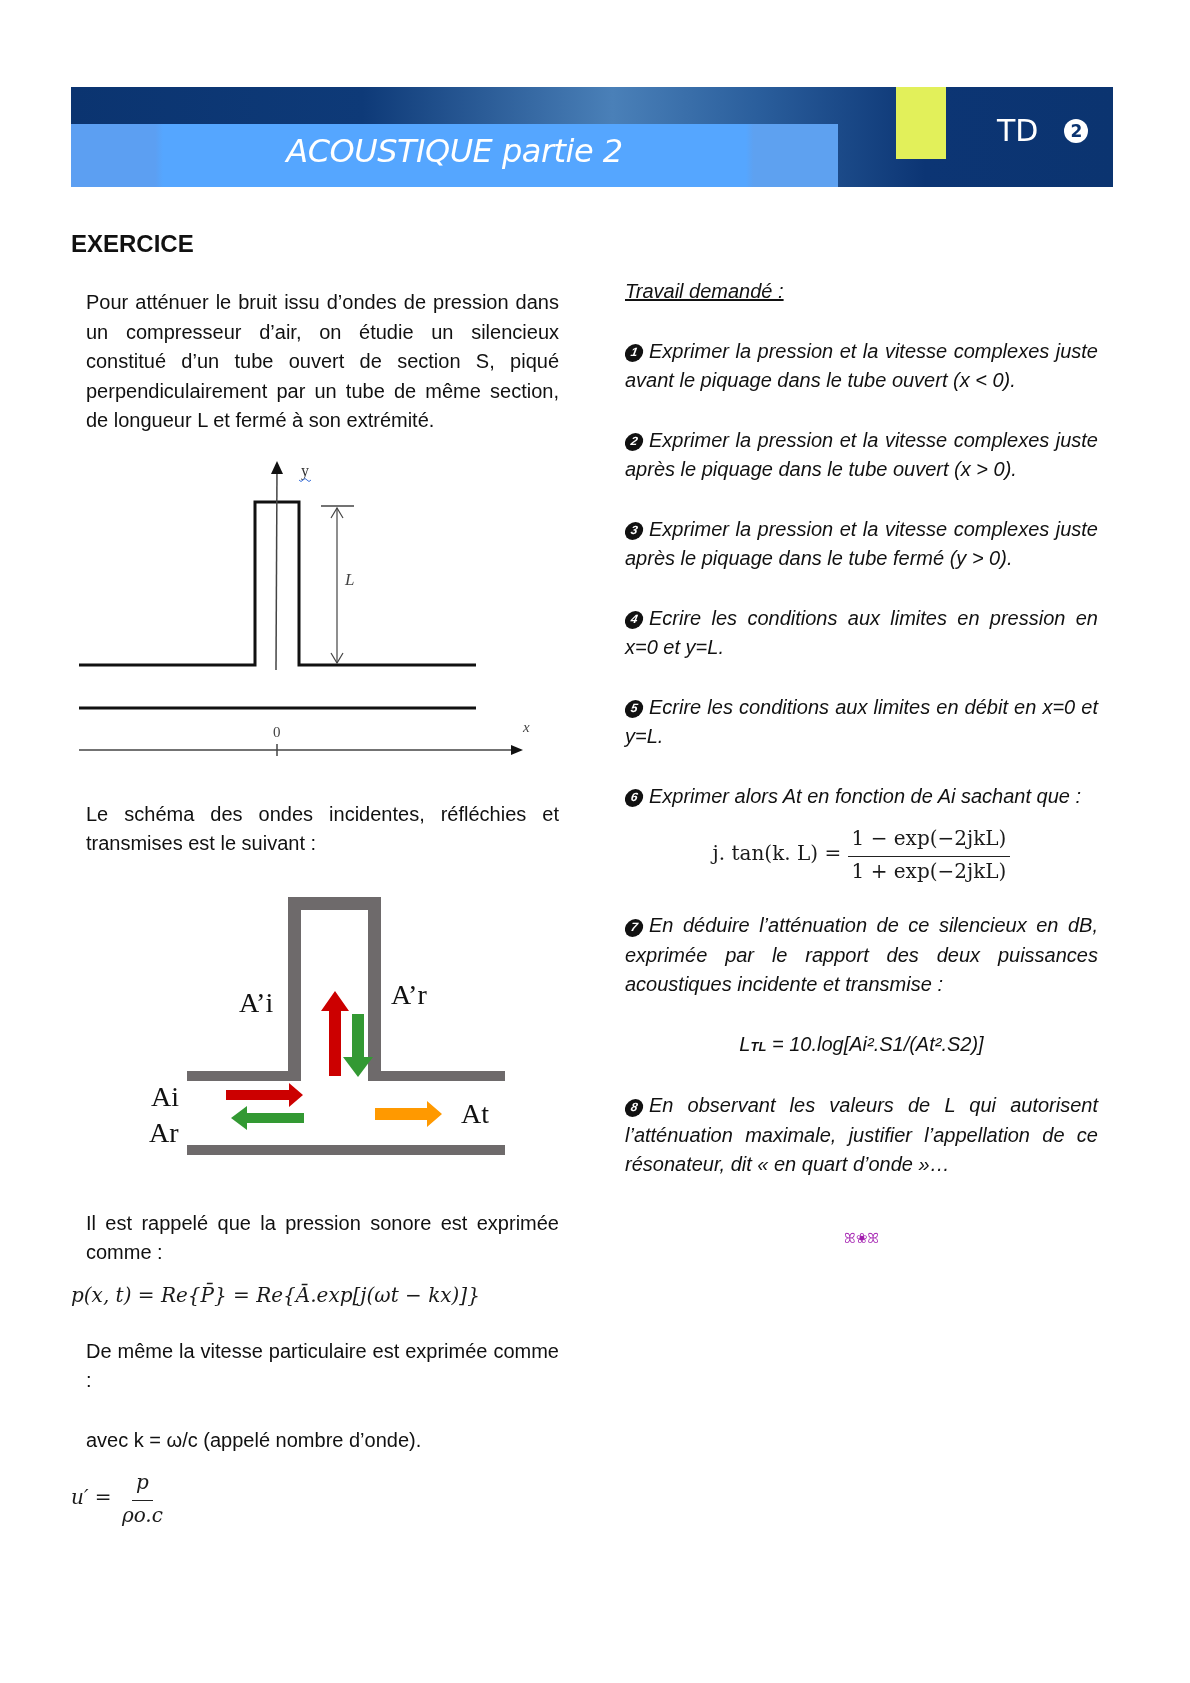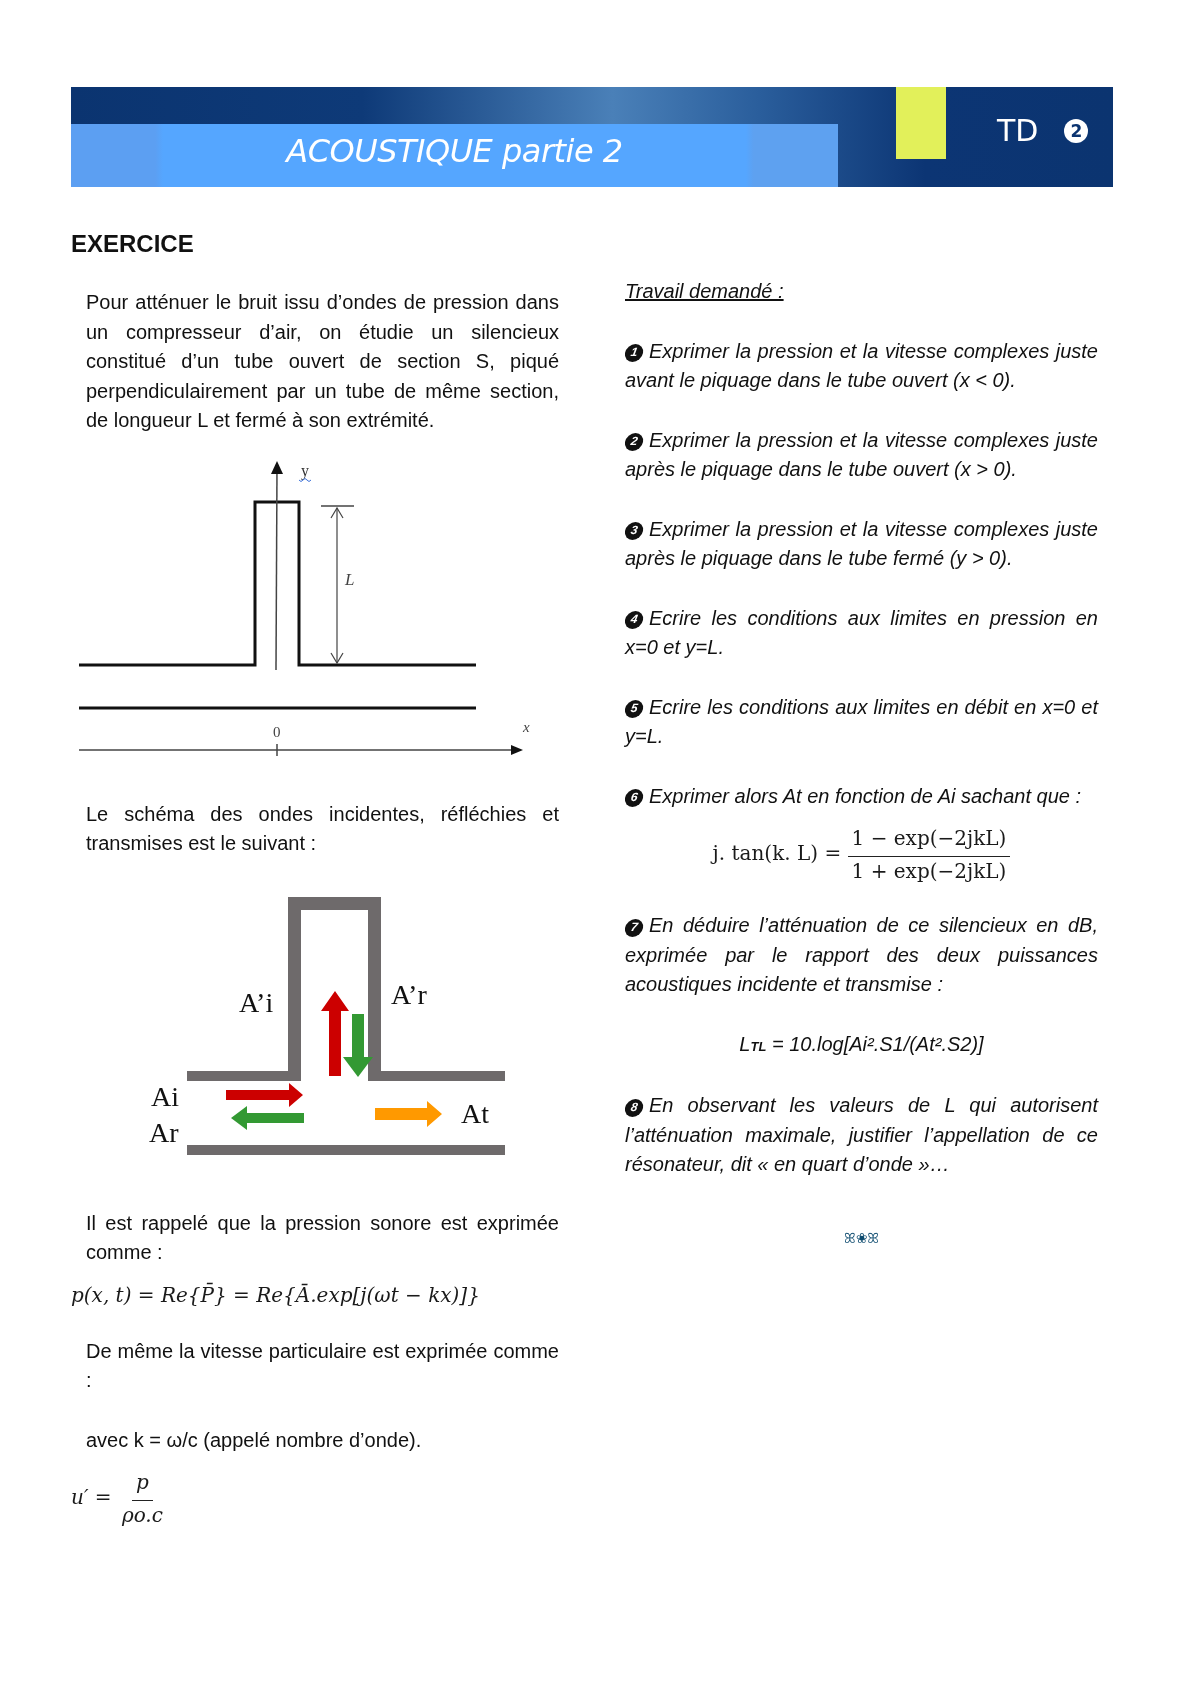--- a/index.html
+++ b/index.html
@@ -159,14 +159,14 @@
   </p>
 
   <p class="p it center" style="margin-top:30px;">
     <span>L</span><span style="font-size:13px;font-weight:bold;">TL</span><span> = 10.log[Ai².S1/(At².S2)]</span>
   </p>
 
   <p class="p it last-left" style="margin-top:30px;">
     <span class="marker">8</span><span>En observant les valeurs de L qui autorisent l’atténuation maximale, justifier l’appellation de ce résonateur, dit « en quart d’onde »…</span>
   </p>
 
-  <div class="center" style="margin-top:50px;font-size:14px;color:#0c4a6e;">ꕤ❀ꕤ</div>
+  <div class="center" style="margin-top:50px;font-size:14px;color:#a21caf;">ꕤ❀ꕤ</div>
 </div>
 
 </body></html>

